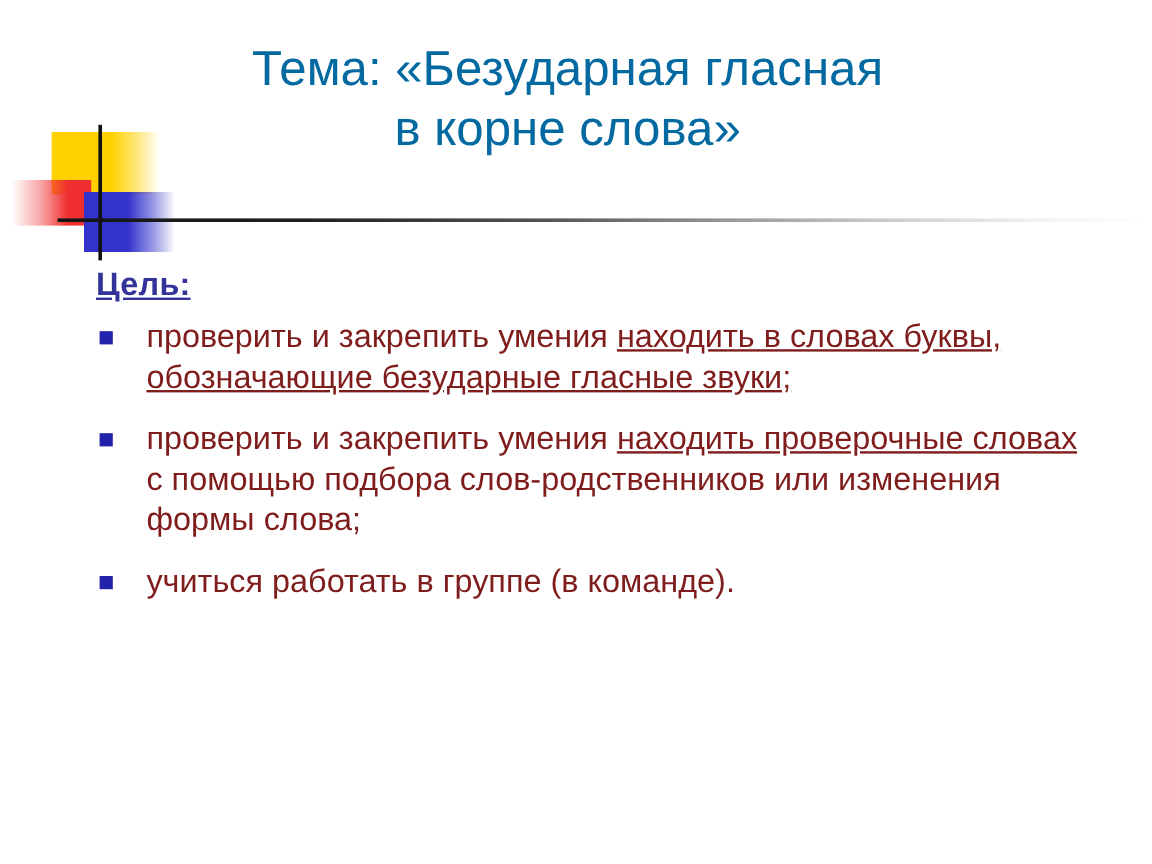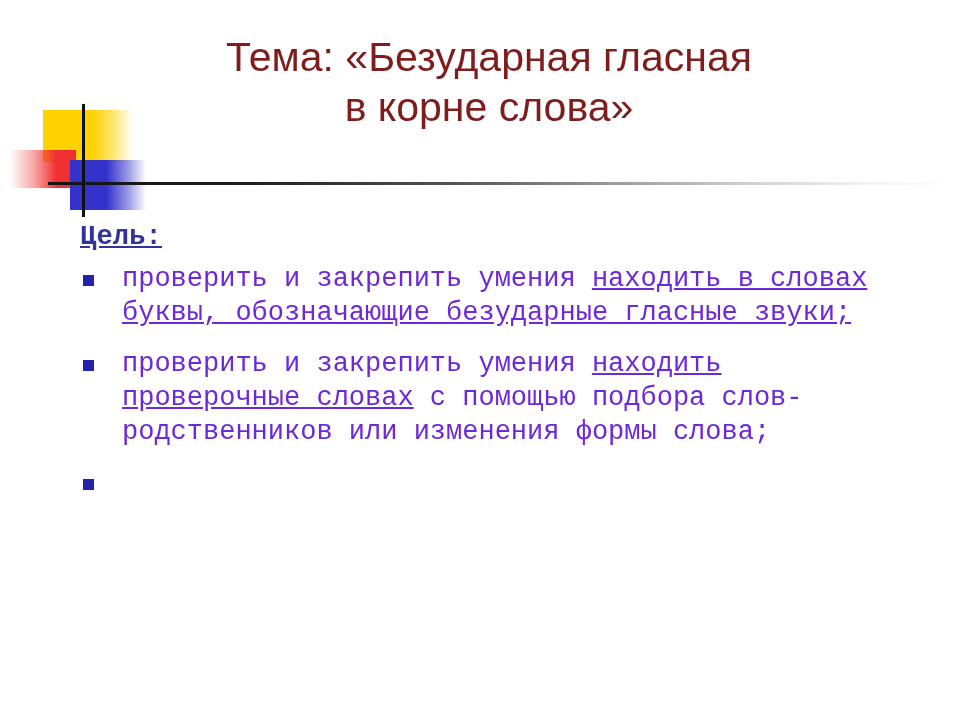--- a/index.html
+++ b/index.html
@@ -19,25 +19,25 @@
   #slide {
     position: relative;
     width: 960px;
     height: 720px;
     background: #ffffff;
   }
 
   
   .title-block {
     position: absolute;
-    left: 94px;
+    left: 78px;
     top: 32px;
     width: 790px;
     text-align: center;
-    color: #7f1d1d;
+    color: #0369a1;
     font-size: 41px;
     line-height: 1.22;
     font-weight: 400;
     letter-spacing: 0px;
     white-space: pre-line;
   }
 
   
   .deco {
     position: absolute;
@@ -88,21 +88,20 @@
     background: linear-gradient(to right, #141414 0%, #1e1e1e 22%, #555555 45%, #9a9a9a 62%, #d2d2d2 78%, #f2f2f2 90%, #ffffff 100%);
   }
 
   
   .body-block {
     position: absolute;
     left: 78px;
     top: 222px;
     width: 830px;
     color: #333399;
-    font-family: Liberation Mono, monospace;
   }
   .goal-heading {
     font-size: 27px;
     font-weight: bold;
     color: #333399;
     text-decoration: underline;
     display: inline-block;
     margin: 0 0 10px 2px;
     letter-spacing: 0.2px;
   }
@@ -110,21 +109,21 @@
     list-style: none;
     margin: 0;
     padding: 0;
   }
   ul.bullets > li {
     position: relative;
     padding-left: 44px;
     margin-bottom: 17px;
     font-size: 27px;
     line-height: 1.26;
-    color: #6d28d9;
+    color: #7f1d1d;
   }
   ul.bullets > li:last-child {
     margin-bottom: 0;
   }
   .bullet-marker {
     position: absolute;
     left: 5px;
     top: 13px;
     width: 11px;
     height: 11px;
@@ -161,19 +160,19 @@
         <span>проверить и закрепить умения </span><span class="u">находить в словах буквы, обозначающие безударные гласные звуки;</span><span></span>
       </li>
 
       <li>
         <span class="bullet-marker"></span>
         <span>проверить и закрепить умения </span><span class="u">находить проверочные словах</span><span> с помощью подбора слов-родственников или изменения формы слова;</span>
       </li>
 
       <li>
         <span class="bullet-marker"></span>
-        <span class="u"></span><span></span>
+        <span>учиться работать в группе (в команде).</span><span class="u"></span><span></span>
       </li>
 
     </ul>
   </div>
 
 </div>
 
 </body></html>

